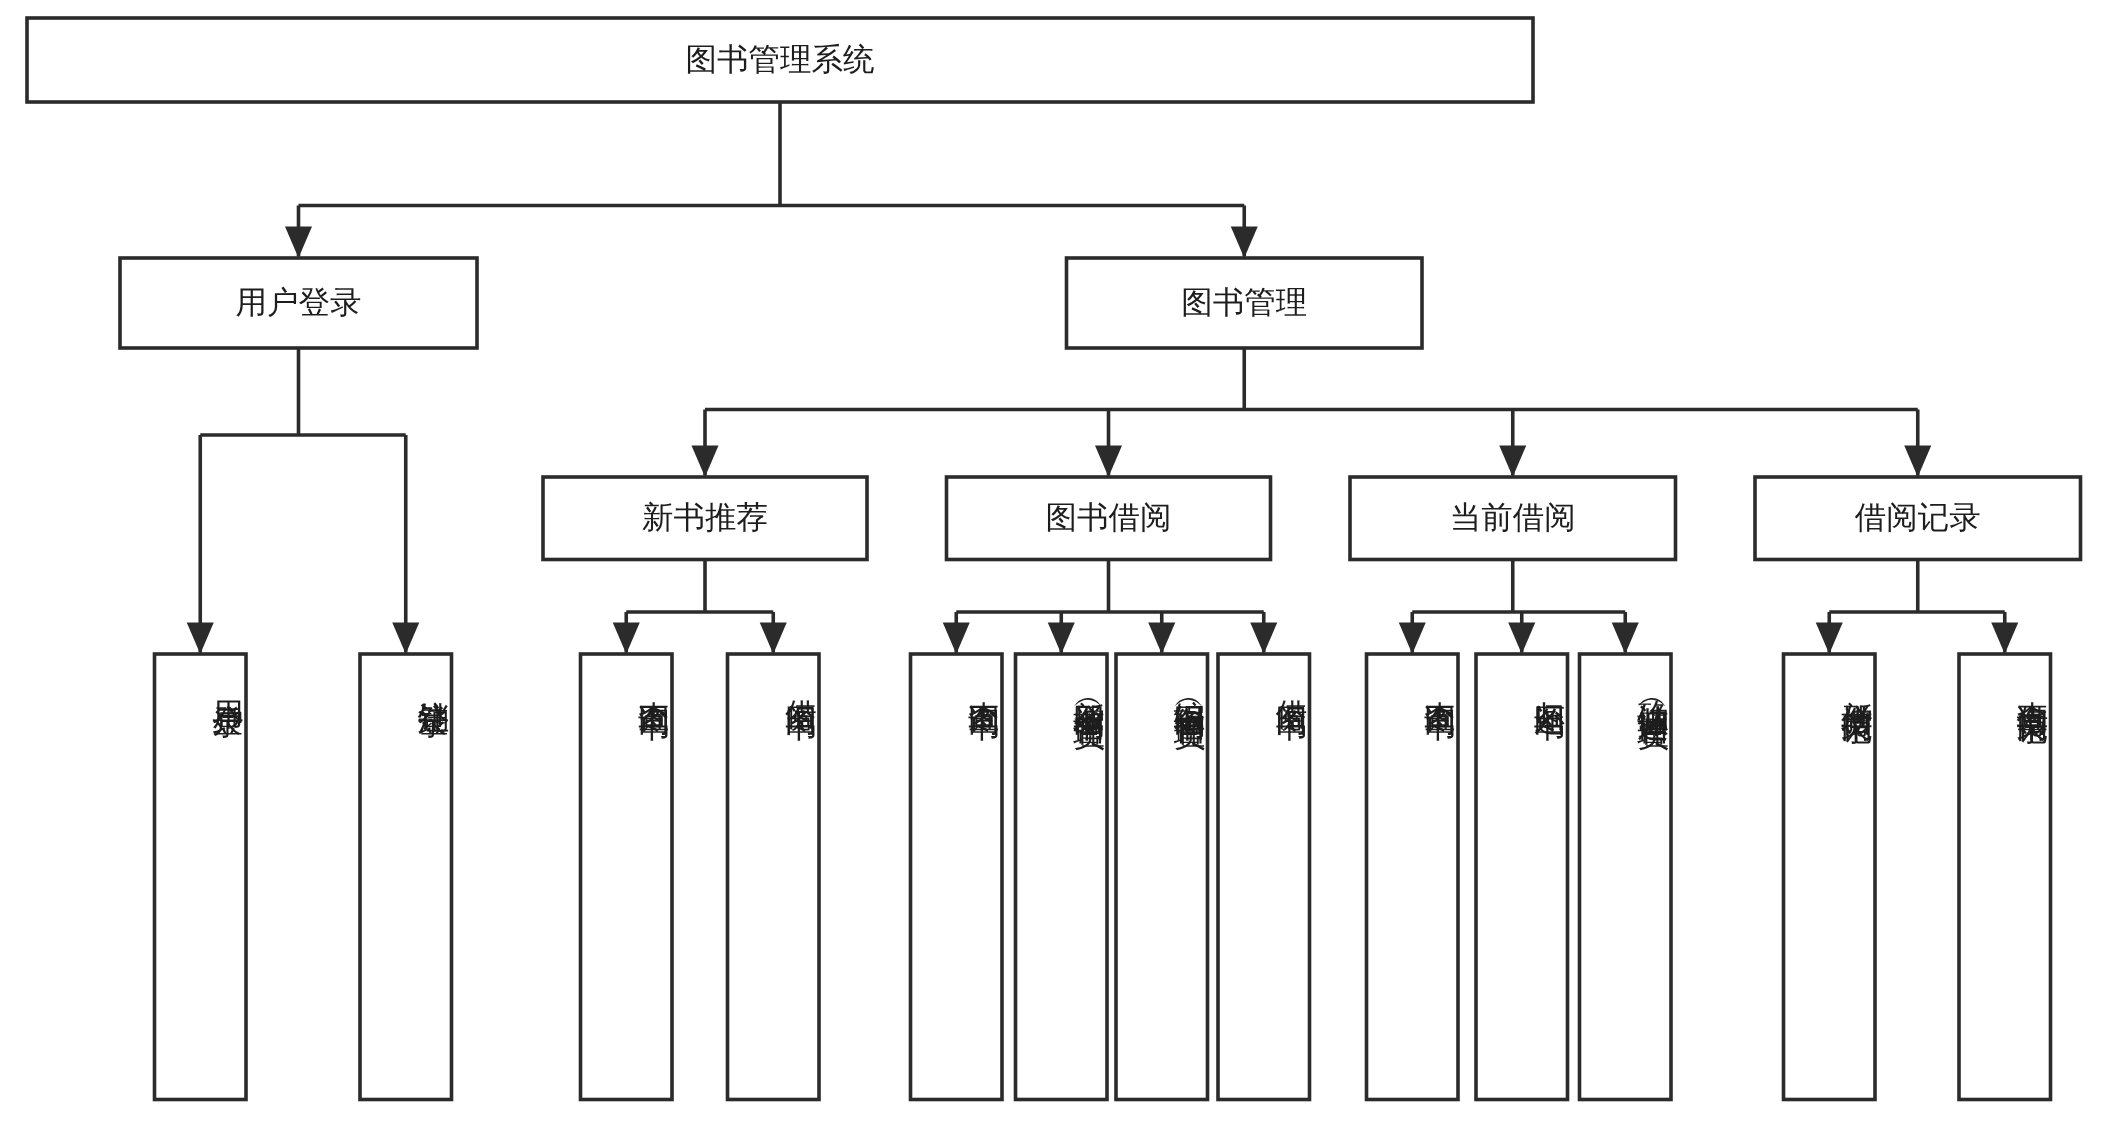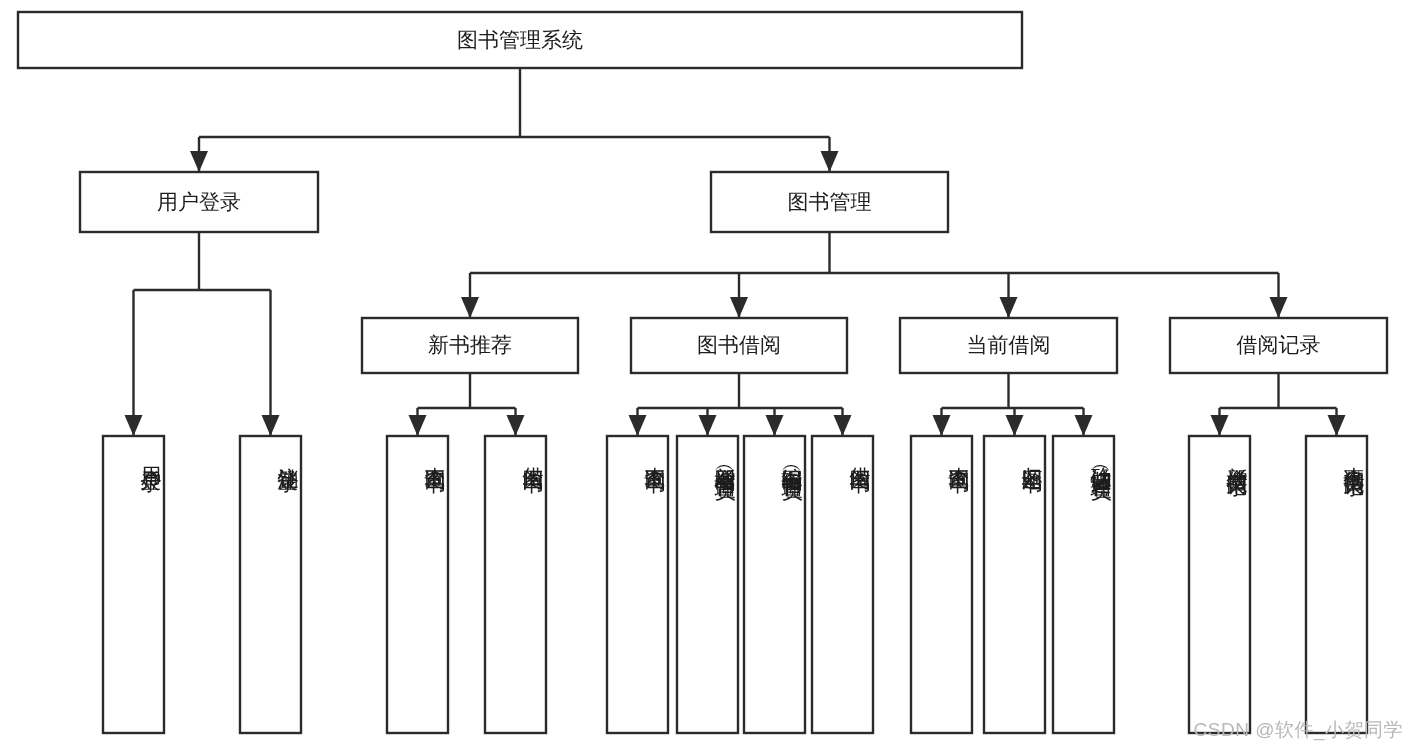--- a/index.html
+++ b/index.html
@@ -177,15 +177,14 @@
       <div class="node-label-v" style="left: 678px; top: 450px; width: 59px; height: 273px;">新增图书（管理员）</div>
       <div class="node-label-v" style="left: 745px; top: 450px; width: 59px; height: 273px;">编辑图书（管理员）</div>
       <div class="node-label-v" style="left: 813px; top: 450px; width: 59px; height: 273px;">借阅图书</div>
       <div class="node-label-v" style="left: 912px; top: 450px; width: 59px; height: 273px;">查询图书</div>
       <div class="node-label-v" style="left: 985px; top: 450px; width: 59px; height: 273px;">归还图书</div>
       <div class="node-label-v" style="left: 1054px; top: 450px; width: 59px; height: 273px;">确认归还（管理员）</div>
       <div class="node-label-v" style="left: 1190px; top: 450px; width: 59px; height: 273px;">新增借阅记录</div>
       <div class="node-label-v" style="left: 1307px; top: 450px; width: 59px; height: 273px;">查询借阅记录</div>
     </div>
 
-  <div class="watermark">CSDN @软件_小贺同学</div>
 
 </div>
 
 </body></html>

